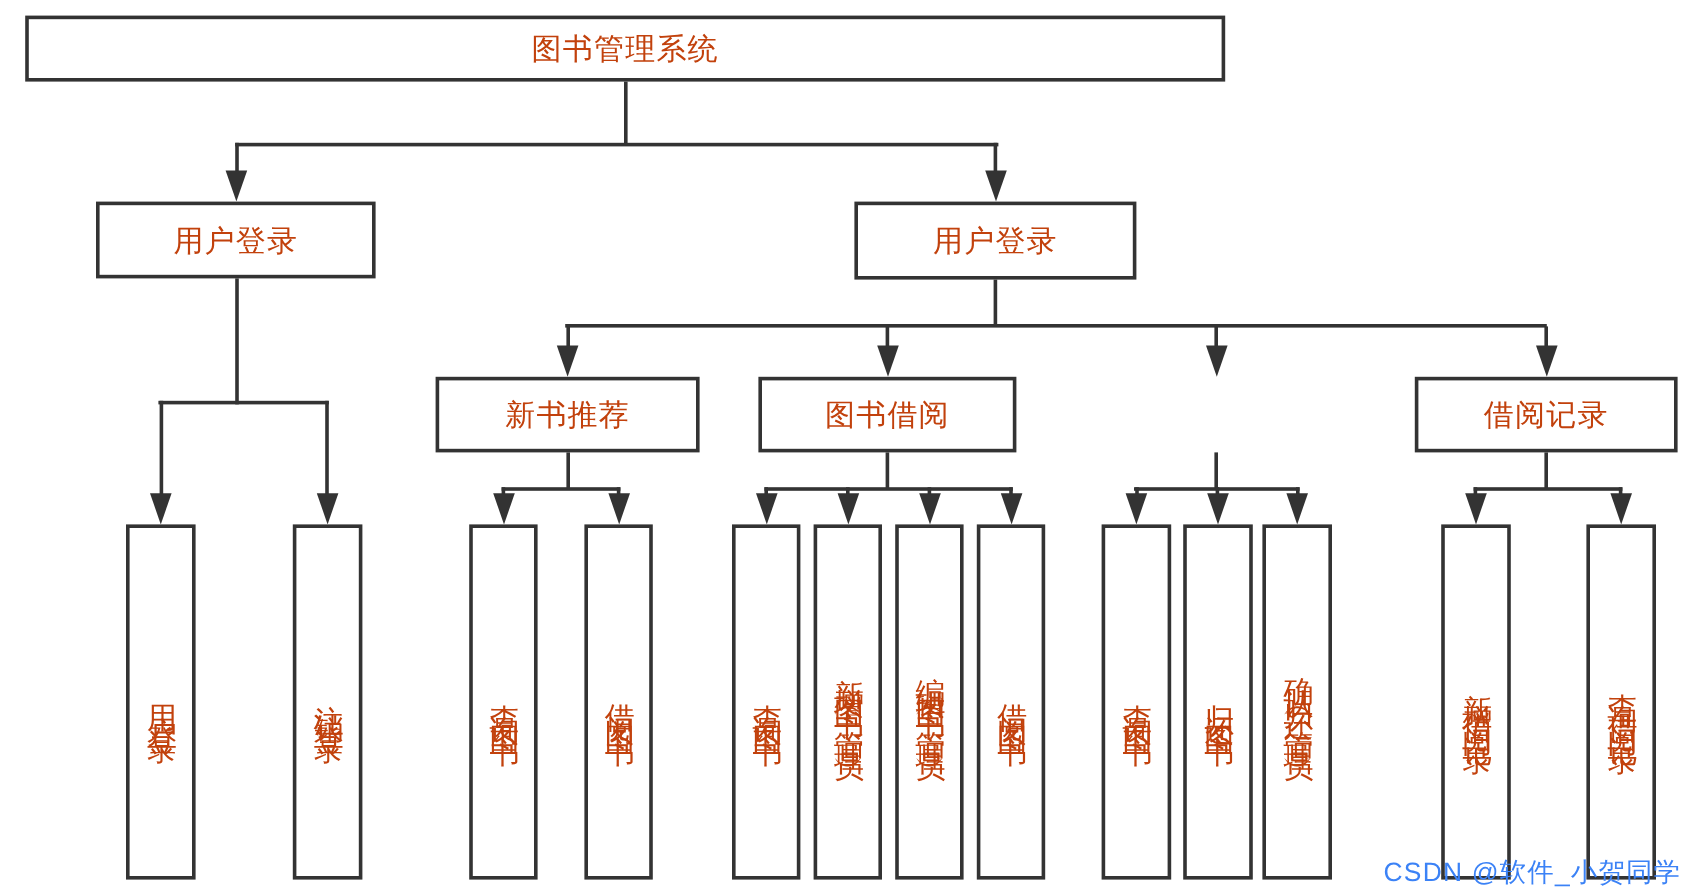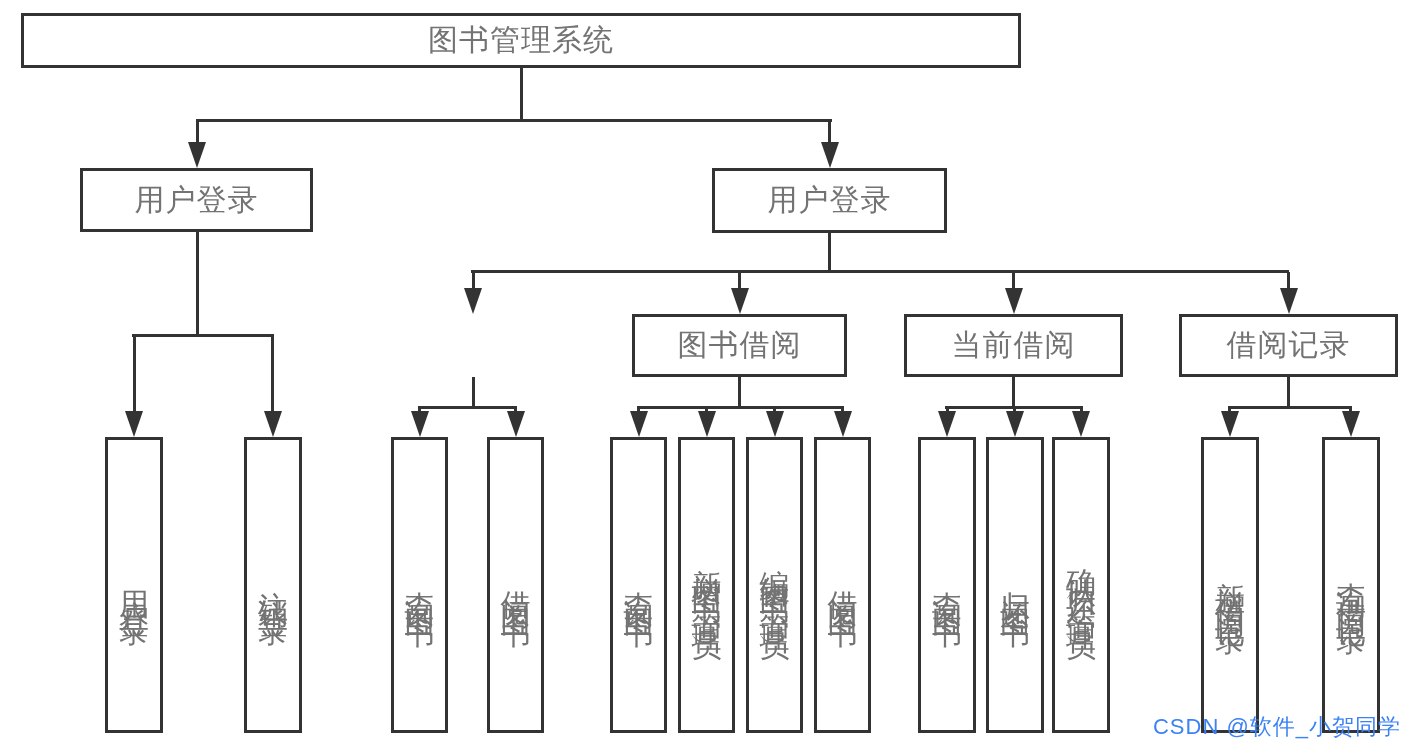--- a/index.html
+++ b/index.html
@@ -12,22 +12,22 @@
     overflow: hidden;
   }
   .box {
     position: absolute;
     box-sizing: border-box;
     border: 3px solid #333333;
     background: #ffffff;
     display: flex;
     align-items: center;
     justify-content: center;
-    color: #737373;
-    font-size: 30px;
+    color: #c2410c;
+    font-size: 25px;
     letter-spacing: 1px;
     white-space: nowrap;
   }
   .box .vtext {
     writing-mode: vertical-rl;
     text-orientation: mixed;
     letter-spacing: 9px;
     line-height: 1;
     white-space: nowrap;
   }
@@ -79,22 +79,22 @@
   <div class="hline" style="left:471px; top:270px; width:818px;"></div>
   <div class="vline" style="left:472px; top:272px; height:18px;"></div>
   <div class="arrow" style="left:464px; top:288px;"></div>
   <div class="vline" style="left:738px; top:272px; height:18px;"></div>
   <div class="arrow" style="left:731px; top:288px;"></div>
   <div class="vline" style="left:1012px; top:272px; height:18px;"></div>
   <div class="arrow" style="left:1005px; top:288px;"></div>
   <div class="vline" style="left:1287px; top:272px; height:18px;"></div>
   <div class="arrow" style="left:1280px; top:288px;"></div>
 
+  <div class="box" style="left:363px; top:314px; width:220px; height:63px;">新书推荐</div>
   <div class="box" style="left:632px; top:314px; width:215px; height:63px;">图书借阅</div>
-  <div class="box" style="left:904px; top:314px; width:219px; height:63px;">当前借阅</div>
   <div class="box" style="left:1179px; top:314px; width:219px; height:63px;">借阅记录</div>
 
   <div class="vline" style="left:472px; top:377px; height:31px;"></div>
   <div class="hline" style="left:418px; top:406px; width:99px;"></div>
   <div class="vline" style="left:418px; top:406px; height:10px;"></div>
   <div class="arrow" style="left:411px; top:411px;"></div>
   <div class="vline" style="left:514px; top:406px; height:10px;"></div>
   <div class="arrow" style="left:507px; top:411px;"></div>
 
   <div class="vline" style="left:738px; top:377px; height:31px;"></div>

